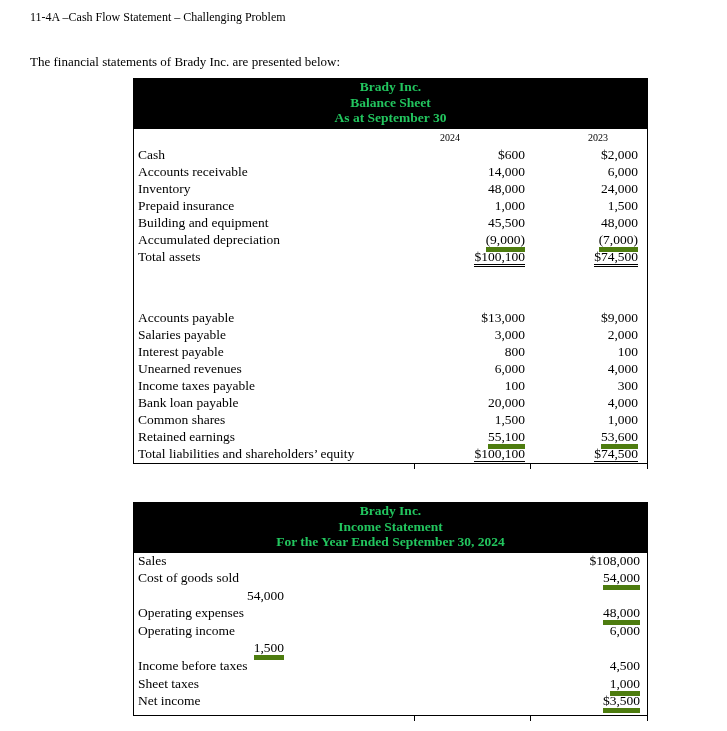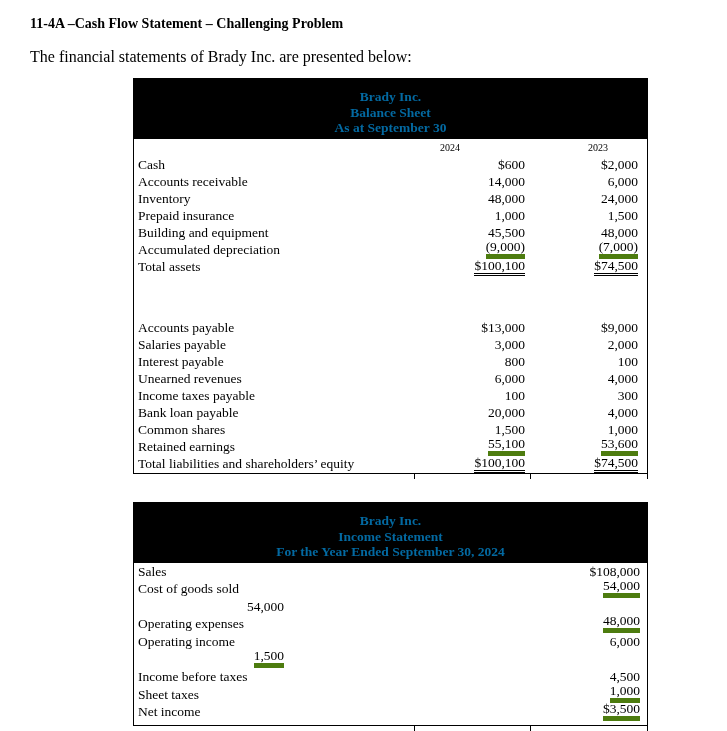--- a/index.html
+++ b/index.html
@@ -1,41 +1,41 @@
 <!DOCTYPE html>
 <html><head>
 <meta charset="utf-8">
 <style>
   html,body{margin:0;padding:0;}
   body{
     width:727px;height:731px;background:#ffffff;position:relative;
     font-family:"Liberation Serif","DejaVu Serif",serif;color:#000;
   }
   .heading{
-    position:absolute;left:30px;top:16px;margin:0;
-    font-size:14px;font-weight:bold;white-space:nowrap;
+    position:absolute;left:30px;top:10px;margin:0;
+    font-size:12px;font-weight:normal;white-space:nowrap;
   }
   .intro{
-    position:absolute;left:30px;top:48px;margin:0;
-    font-size:16px;white-space:nowrap;
+    position:absolute;left:30px;top:54px;margin:0;
+    font-size:13px;white-space:nowrap;
   }
   .stmt{
     position:absolute;left:133px;width:513px;
     border:1px solid #000;background:#fff;
   }
   .stmt.bs{top:78px;}
   .stmt.is{top:502px;}
   .band{
-    background:#000;color:#0369a1;text-align:center;font-weight:bold;
-    padding:10px 0 3px 0;
+    background:#000;color:#22c55e;text-align:center;font-weight:bold;
+    padding:0 0 3px 0;
   }
   .band div{font-size:13.5px;line-height:15.5px;white-space:nowrap;}
   .year-row{display:flex;height:17px;font-size:10px;line-height:16px;margin-top:1px;}
   .rows{}
-  .row{display:flex;height:17px;font-size:13.5px;align-items:flex-end;line-height:16.5px;}
+  .row{display:flex;height:17px;font-size:13.5px;align-items:flex-start;line-height:16.5px;}
   .is .row{height:17.6px;}
   .lbl{flex:1;padding-left:4px;white-space:nowrap;overflow:hidden;}
   .v24{width:120px;text-align:right;}
   .v23{width:113px;text-align:right;padding-right:9px;}
   .vis{width:150px;text-align:right;padding-right:7px;}
   .yr24{padding-right:35px;}
   .yr23{padding-right:39px;}
   .val{display:inline-block;line-height:14px;}
   .u1{border-bottom:5px solid #4d7c0f;}
   .u2{border-bottom:3px double #000;padding-bottom:0px;margin-left:16px;}

